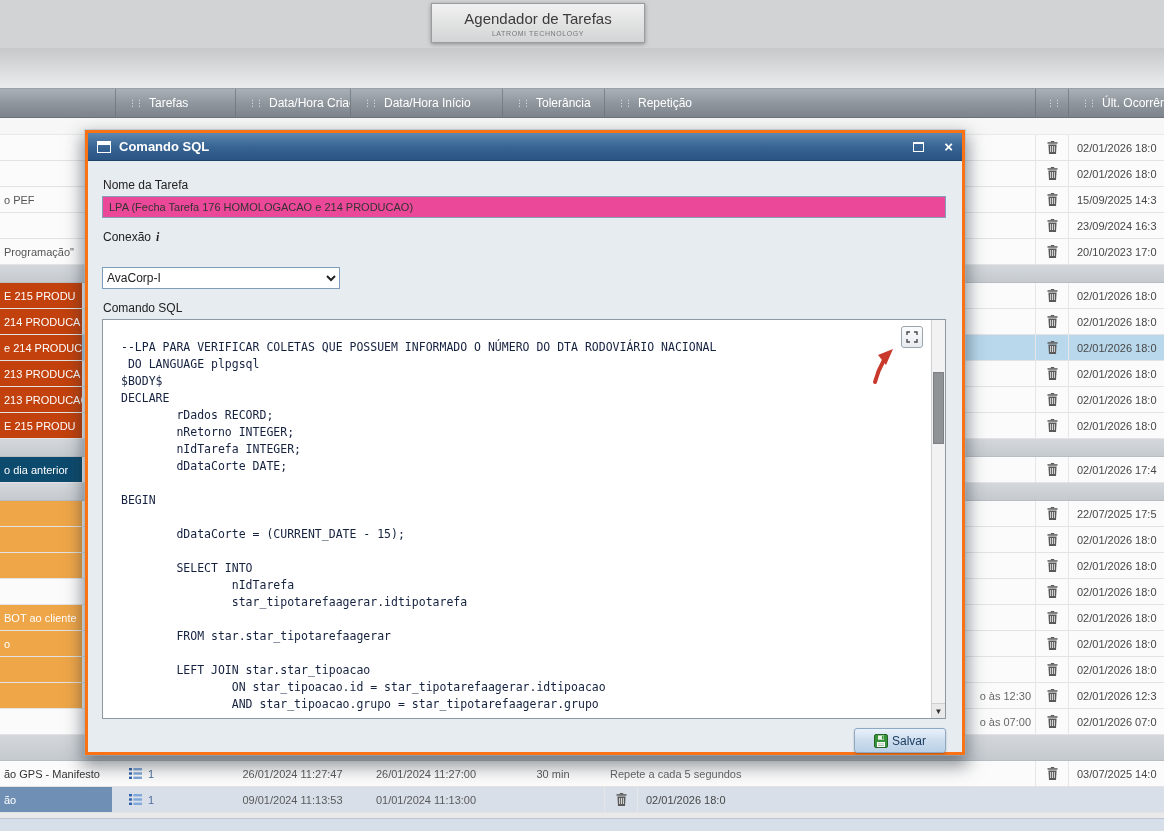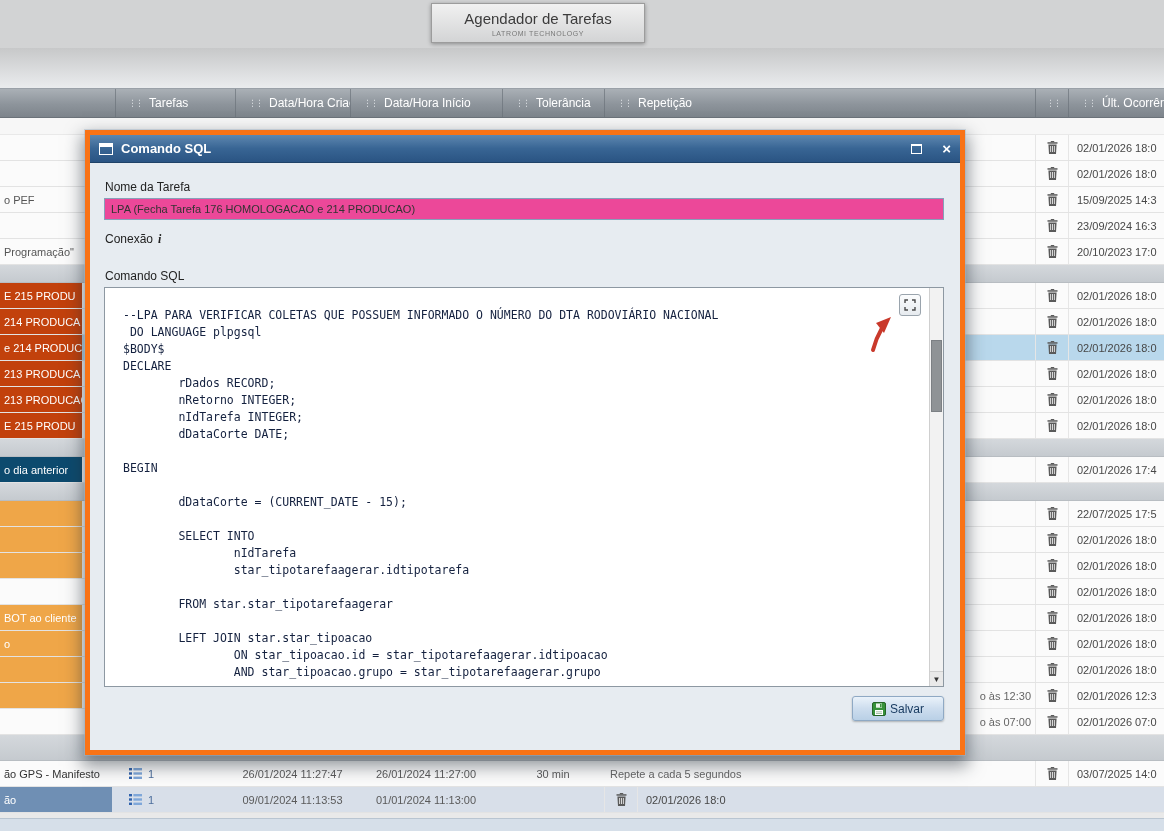--- a/index.html
+++ b/index.html
@@ -54,21 +54,21 @@
   .badge.name{background:transparent;color:#333;width:112px;}
   .badge.selected{background:#6f8fb4;color:#fff;width:112px;}
 
   .band{height:18px;background:linear-gradient(#d4d8dc,#c5cacf);border-bottom:1px solid #b8bdc2;box-sizing:border-box;}
   .band.tall{height:26px;}
 
   .hscroll{position:absolute;left:0;right:0;bottom:0;height:12px;background:#d6dfe9;border-top:1px solid #b9c5d1;}
 
   
   .modal{position:absolute;left:85px;top:130px;width:880px;height:625px;background:#e7ecf1;
-         border:5px solid #f97316;box-sizing:border-box;
+         border:3px solid #f97316;box-sizing:border-box;
          box-shadow:0 0 0 1px rgba(160,180,200,.45), 0 8px 16px 3px rgba(35,45,55,.5);}
   .mtitle{height:27px;display:flex;align-items:center;padding:0 9px;gap:8px;
           background:linear-gradient(#5e87b0 0%,#386594 50%,#2a5483 100%);
           border-bottom:1px solid #1f4268;color:#fff;font-size:13px;font-weight:bold;}
   .win-icon{width:14px;height:12px;border:1px solid #fff;border-top:4px solid #fff;box-sizing:border-box;}
   .tb-sp{flex:1;}
   .max-btn{width:11px;height:10px;border:1px solid #fff;border-top:2px solid #fff;box-sizing:border-box;margin-right:12px;cursor:pointer;}
   .close-btn{font-size:15px;font-weight:bold;line-height:1;cursor:pointer;}
 
   .mbody{padding:17px 16px 0 14px;position:relative;}
@@ -682,20 +682,23 @@
 
       <label class="flabel">
         <span>Nome da Tarefa</span>
       </label>
       <input class="txt" type="text" value="LPA (Fecha Tarefa 176 HOMOLOGACAO e 214 PRODUCAO)" style="">
 
       <label class="flabel">
         <span>Conexão</span><span class="info">i</span>
       </label>
       <br>
+      <select class="selbox">
+        <option>AvaCorp-I</option>
+      </select>
 
       <label class="flabel">
         <span>Comando SQL</span>
       </label>
       <div class="code-wrap">
         <pre class="code">--LPA PARA VERIFICAR COLETAS QUE POSSUEM INFORMADO O NÚMERO DO DTA RODOVIÁRIO NACIONAL
  DO LANGUAGE plpgsql
 $BODY$
 DECLARE
         rDados RECORD;

